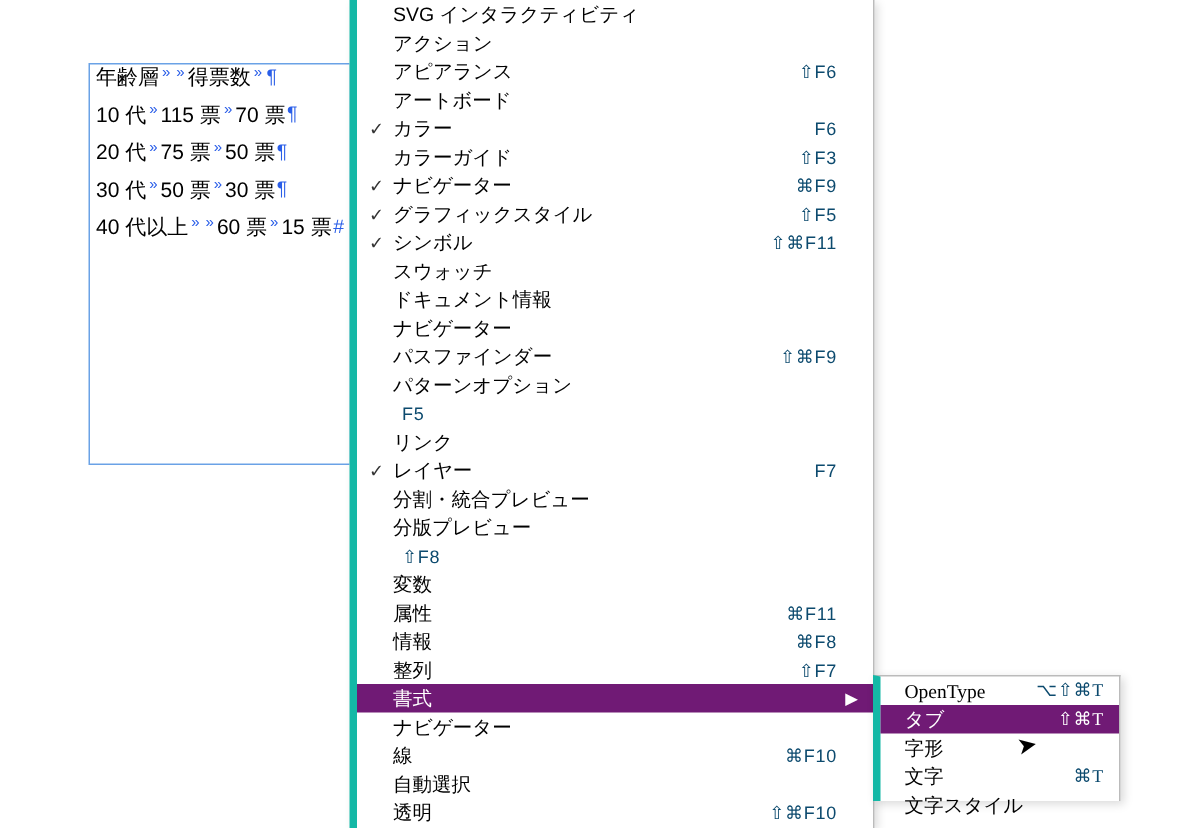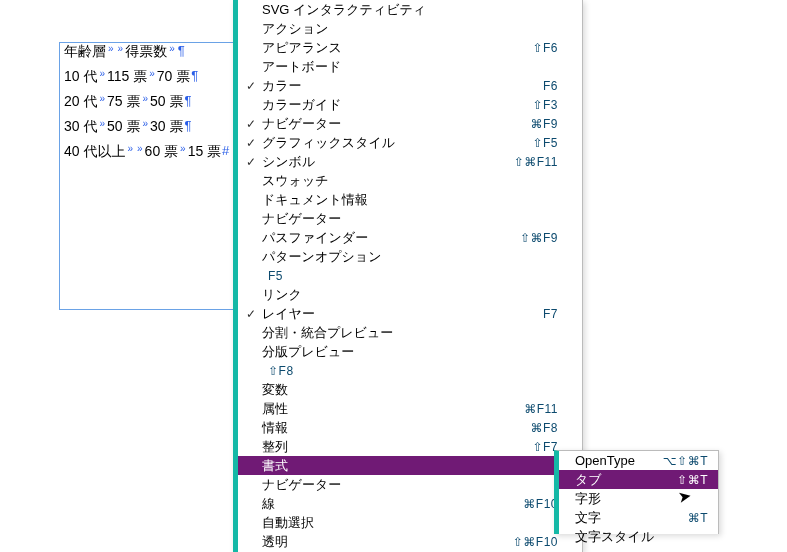--- a/index.html
+++ b/index.html
@@ -7,21 +7,21 @@
   
   .textframe { position:absolute; left:59px; top:42px; width:175px; height:268px; border:1px solid #6aa2e6; }
   .textframe .row { display:flex; align-items:flex-start; height:25px; padding-left:4px; font-size:14px; color:#000; }
   .textframe .row span.hdr { white-space:pre; }
   .tabmk { color:#2a5ee8; font-size:10px; padding:0 2px; }
   .para  { color:#2a5ee8; font-size:13px; padding-left:1px; }
   .hash  { color:#2a5ee8; font-size:13px; padding-left:1px; }
   
   .menu { position:absolute; background:#fff; border-left:5px solid #14b8a6; border-right:1px solid #bbb; box-shadow:2px 2px 6px rgba(0,0,0,.15); }
   .menu1 { left:233px; top:0; width:350px; height:552px; }
-  .menu2 { left:554px; top:450px; width:165px; height:84px; border-top:1px solid #bbb; }
+  .menu2 { left:582px; top:450px; width:165px; height:84px; border-top:1px solid #bbb;font-family:Liberation Serif, serif; }
   .mi { display:flex; align-items:center; height:19px; padding:0 10px 0 4px; cursor:default; }
   .mi.sel { background:#701a75; color:#fff; }
   .mi .chk { width:18px; text-align:center; font-size:12px; color:#333; }
   .mi.sel .chk { color:#fff; }
   .mi .lbl { flex:1; white-space:nowrap; padding-left:2px; }
   .mi .sc  { font-size:12px; color:#0c4a6e; letter-spacing:.5px; white-space:nowrap; padding-left:8px; }
   .mi.sel .sc { color:#fff; }
   .mi .arw { width:14px; text-align:right; font-size:11px; }
   .menu2 .mi .chk { width:10px; }
   .cursor { position:absolute; left:678px; top:487px; font-size:16px; transform:rotate(-10deg); pointer-events:none; }

